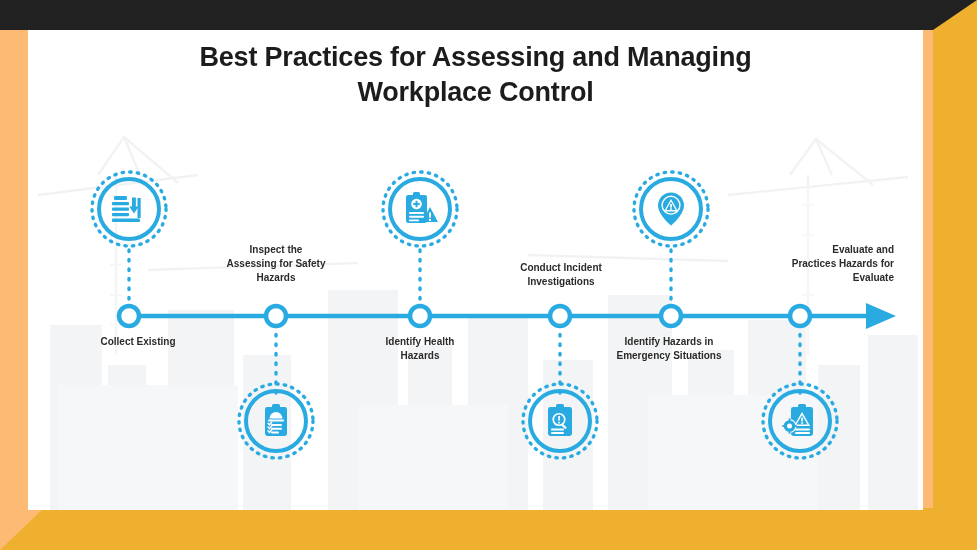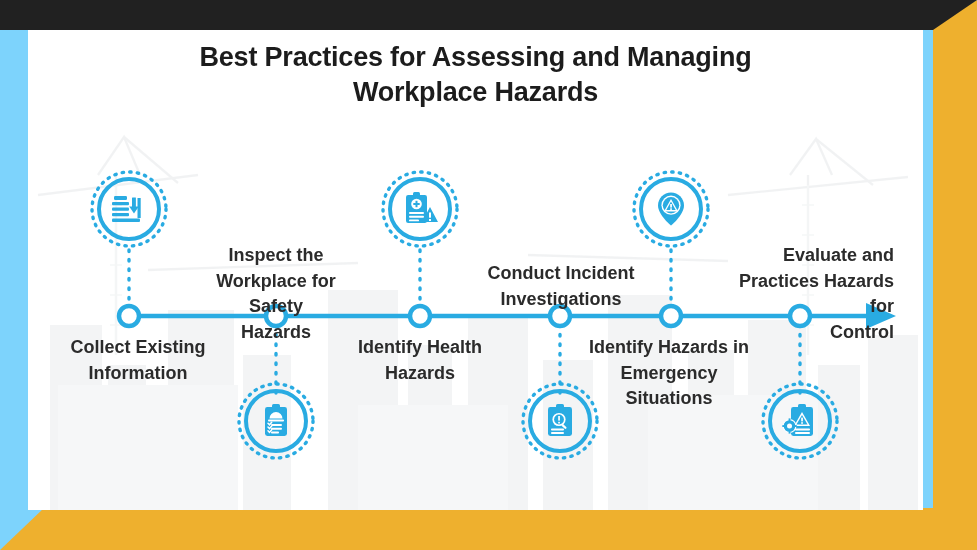--- a/index.html
+++ b/index.html
@@ -4,21 +4,21 @@
 <style>
   * { box-sizing: border-box; margin: 0; padding: 0; }
   html, body {
     width: 977px; height: 550px;
     font-family: "Liberation Sans", sans-serif;
     overflow: hidden;
   }
   #slide {
     position: relative;
     width: 977px; height: 550px;
-    background: #7dd3fc;
+    background: #fdba74;
     overflow: hidden;
   }
   
   .accent-right {
     position: absolute;
     right: 0; top: 0;
     width: 44px; height: 550px;
     background: #eeb02e;
     clip-path: polygon(100% 0, 100% 100%, 0 100%, 0 26px);
   }
@@ -84,21 +84,21 @@
   }
   .badge .glyph {
     position: absolute;
     left: 19px; top: 19px;
     width: 40px; height: 40px;
   }
   
   .label {
     position: absolute;
     text-align: center;
-    font-size: 18px;
+    font-size: 10px;
     font-weight: bold;
     color: #2b2b2b;
     line-height: 1.42;
   }
 </style>
 </head>
 <body>
 
 <div id="slide">
 
@@ -141,21 +141,21 @@
         <path d="M500 230 L700 236"></path>
       </g>
       <g stroke="#eceff0" stroke-width="1.6" fill="none">
         <path d="M88 160 L88 330 M82 180 L94 180 M82 210 L94 210 M82 240 L94 240 M82 270 L94 270 M82 300 L94 300"></path>
         <path d="M780 160 L780 330 M774 180 L786 180 M774 210 L786 210 M774 240 L786 240 M774 270 L786 270 M774 300 L786 300"></path>
       </g>
     </svg>
 
     <div class="title">
       <div>Best Practices for Assessing and Managing</div>
-      <div>Workplace Hazards</div>
+      <div>Workplace Control</div>
     </div>
 
     <svg class="timeline-svg" viewBox="0 0 895 485">
 
       <line x1="100" y1="291" x2="840" y2="291" stroke="#29abe2" stroke-width="4.5"></line>
 
       <polygon points="838,278 868,291 838,304" fill="#29abe2"></polygon>
 
       <g stroke="#29abe2" stroke-width="3.4" stroke-linecap="round" stroke-dasharray="1.5 8">
         <line x1="101" y1="225" x2="101" y2="282"></line>
@@ -317,26 +317,25 @@
           <rect x="8.6" y="17.4" width="1.9" height="3"></rect>
           <rect x="8.6" y="29.6" width="1.9" height="3"></rect>
           <rect x="2.3" y="24.1" width="3" height="1.9"></rect>
           <rect x="13.8" y="24.1" width="3" height="1.9"></rect>
         </g>
       </svg>
     </div>
 
     <div class="label" style="left:36px; top:310px; width:148px;">
       <div>Collect Existing</div>
-      <div>Information</div>
     </div>
 
     <div class="label" style="left:164px; top:218px; width:168px;">
       <div>Inspect the</div>
-      <div>Workplace for Safety</div>
+      <div>Assessing for Safety</div>
       <div>Hazards</div>
     </div>
 
     <div class="label" style="left:318px; top:310px; width:148px;">
       <div>Identify Health</div>
       <div>Hazards</div>
     </div>
 
     <div class="label" style="left:450px; top:236px; width:166px;">
       <div>Conduct Incident</div>
@@ -344,19 +343,19 @@
     </div>
 
     <div class="label" style="left:550px; top:310px; width:182px;">
       <div>Identify Hazards in</div>
       <div>Emergency Situations</div>
     </div>
 
     <div class="label" style="left:686px; top:218px; width:180px;text-align:right;">
       <div>Evaluate and</div>
       <div>Practices Hazards for</div>
-      <div>Control</div>
+      <div>Evaluate</div>
     </div>
 
   </div>
 
   <div class="dark-top"></div>
 </div>
 
 </body></html>

